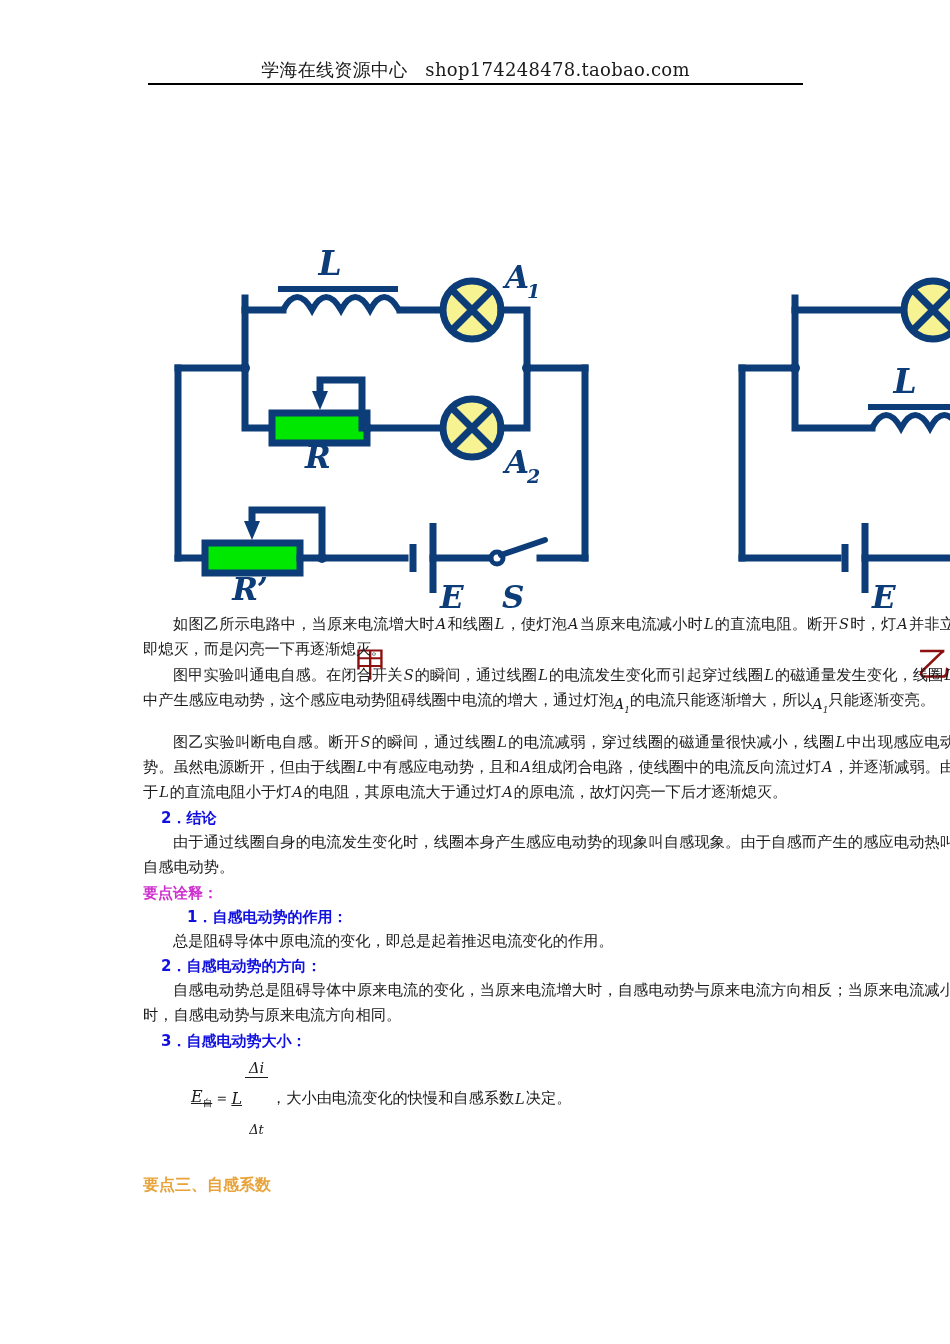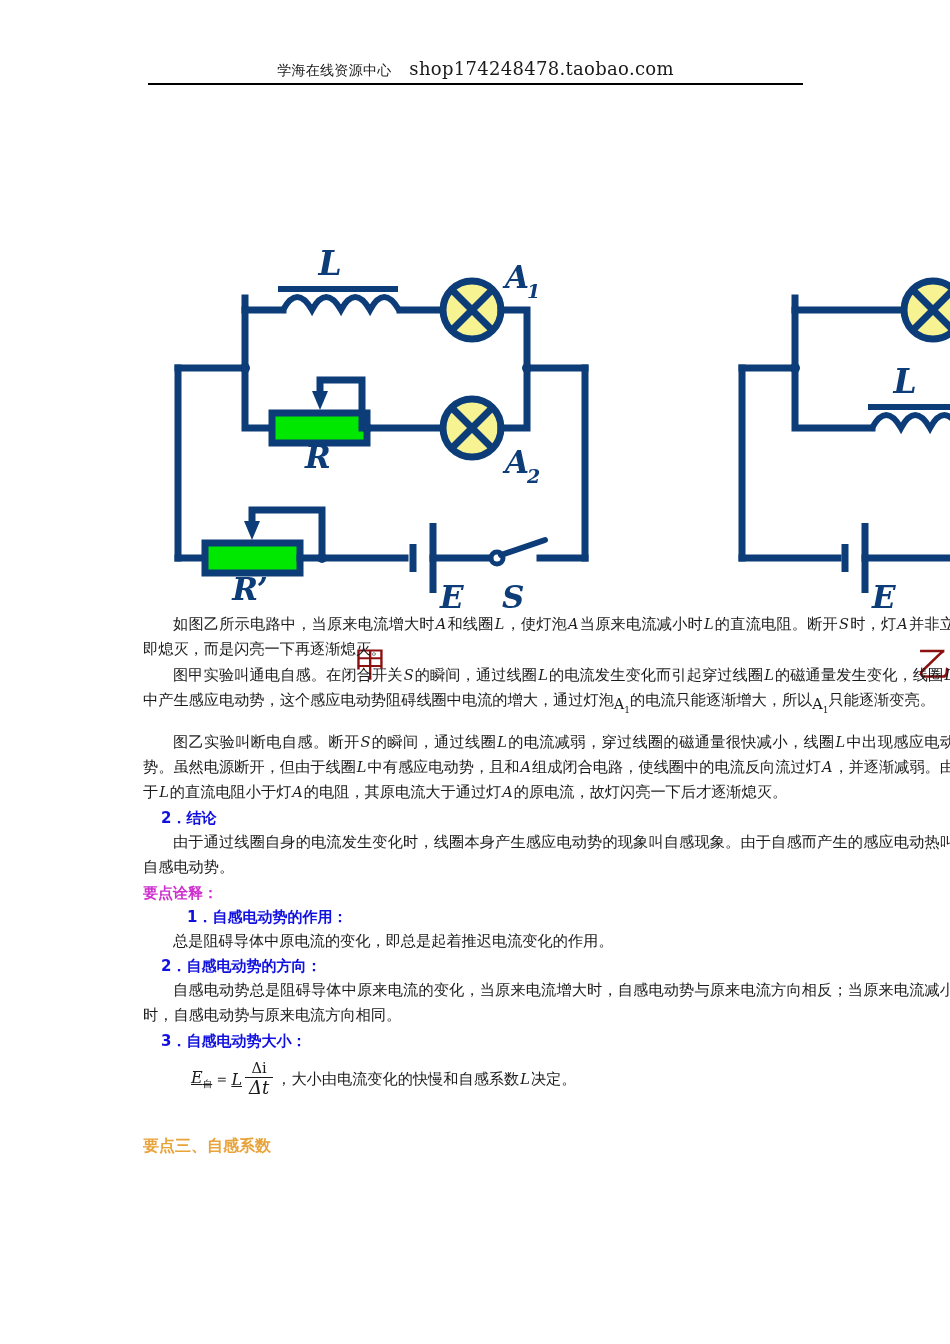--- a/index.html
+++ b/index.html
@@ -15,21 +15,21 @@
 
   
   .header{
     position:absolute;left:148px;top:58px;width:655px;
     text-align:center;
     font-size:13.5px;
     color:#1a1a1a;
     letter-spacing:.3px;
     white-space:nowrap;
   }
-  .header .cn{font-family:"DejaVu Serif","Liberation Serif",serif;font-size:14px;}
+  .header .cn{font-family:"DejaVu Serif","Liberation Serif",serif;font-size:18px;}
   .header .url{font-family:"DejaVu Serif","Liberation Serif",serif;font-size:18px;}
   .header-rule{
     position:absolute;left:148px;top:83px;width:655px;height:2px;
     background:#000;
   }
 
   
   .figure{
     position:absolute;left:0px;top:108px;width:950px;height:500px;
   }
@@ -50,21 +50,21 @@
   p.para{
     margin:0 0 0 0;
     font-size:15.2px;
     line-height:25.4px;
     text-align:justify;
     font-family:"DejaVu Serif","Liberation Serif",serif;
     color:#1a1a1a;
     text-indent:30px;
   }
   .mi{font-family:"DejaVu Serif","Liberation Serif",serif;font-style:italic;font-size:14.5px;padding:0 1px;}
-  .lowA{position:relative;top:4px;font-size:14.5px;}
+  .lowA{position:relative;top:4px;font-style:italic;font-size:14.5px;}
   .lowA sub{font-size:9px;}
 
   h3.blue{
     margin:0;
     color:#1010E0;
     font-size:15px;
     font-weight:bold;
     font-family:"DejaVu Sans","Liberation Sans",sans-serif;
     line-height:24px;
   }
@@ -96,23 +96,23 @@
     font-family:"DejaVu Serif","Liberation Serif",serif;
     color:#1a1a1a;
   }
   .fml{font-style:italic;font-size:16px;text-decoration:underline;}
   .fml sub{font-size:9.5px;font-style:normal;}
   .frac{
     display:inline-flex;flex-direction:column;align-items:center;
     vertical-align:middle;margin:0 3px;
     line-height:1.05;
   }
-  .frac .num{font-size:14.5px;padding:0 4px;}
+  .frac .num{font-style:italic;font-size:14.5px;padding:0 4px;}
   .frac .bar{width:100%;height:1.3px;background:#1a1a1a;margin:1px 0;}
-  .frac .den{font-style:italic;font-size:18px;padding:0 4px;}
+  .frac .den{font-style:italic;font-size:13px;padding:0 4px;margin-top:44px;}
   .sp{padding:0 2px;}
 </style>
 </head>
 <body>
 
 <div class="page">
 
   <div class="header">
     <span class="cn">学海在线资源中心</span>
     <span class="sp">&nbsp;</span>

